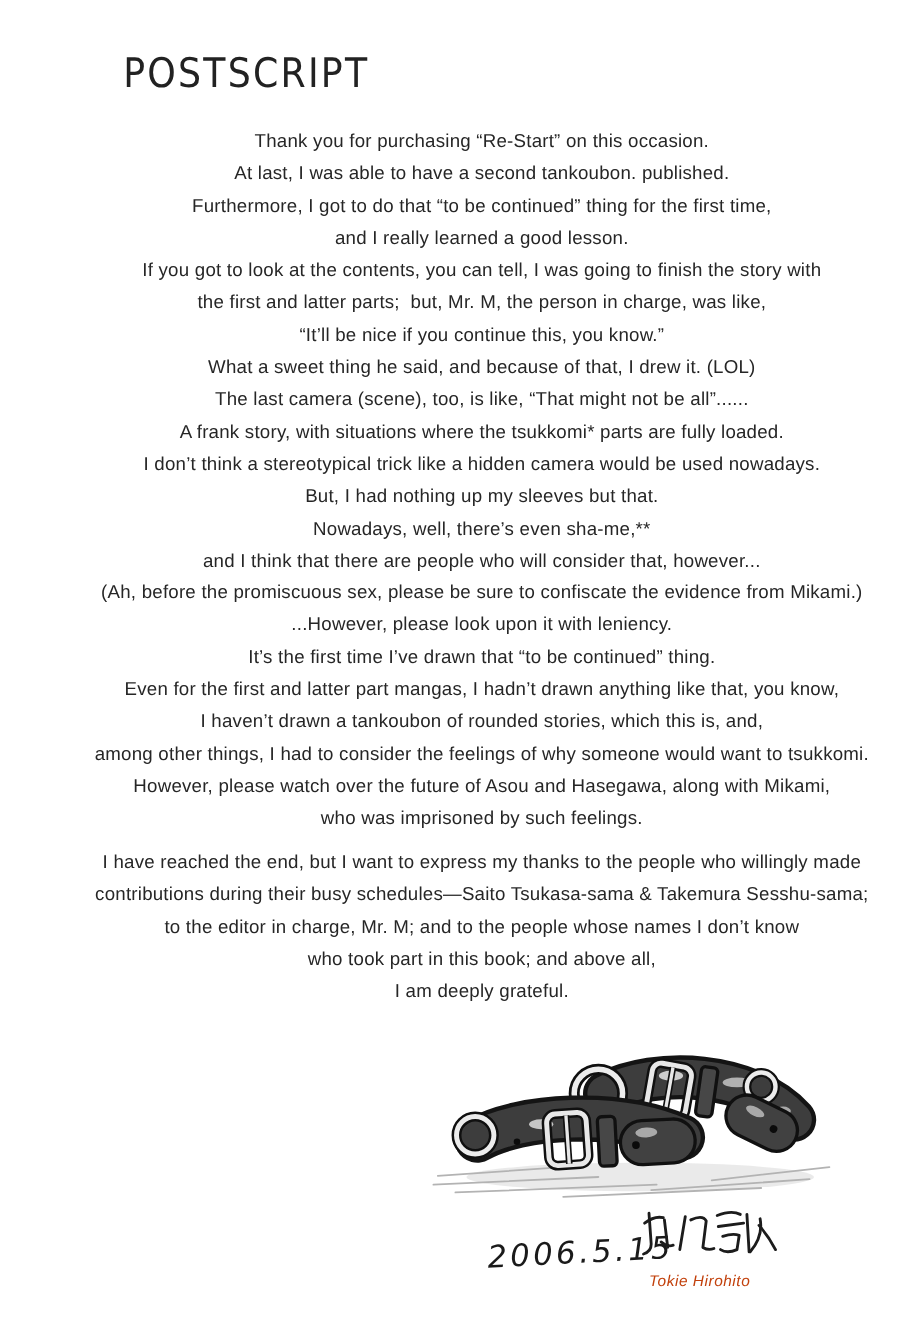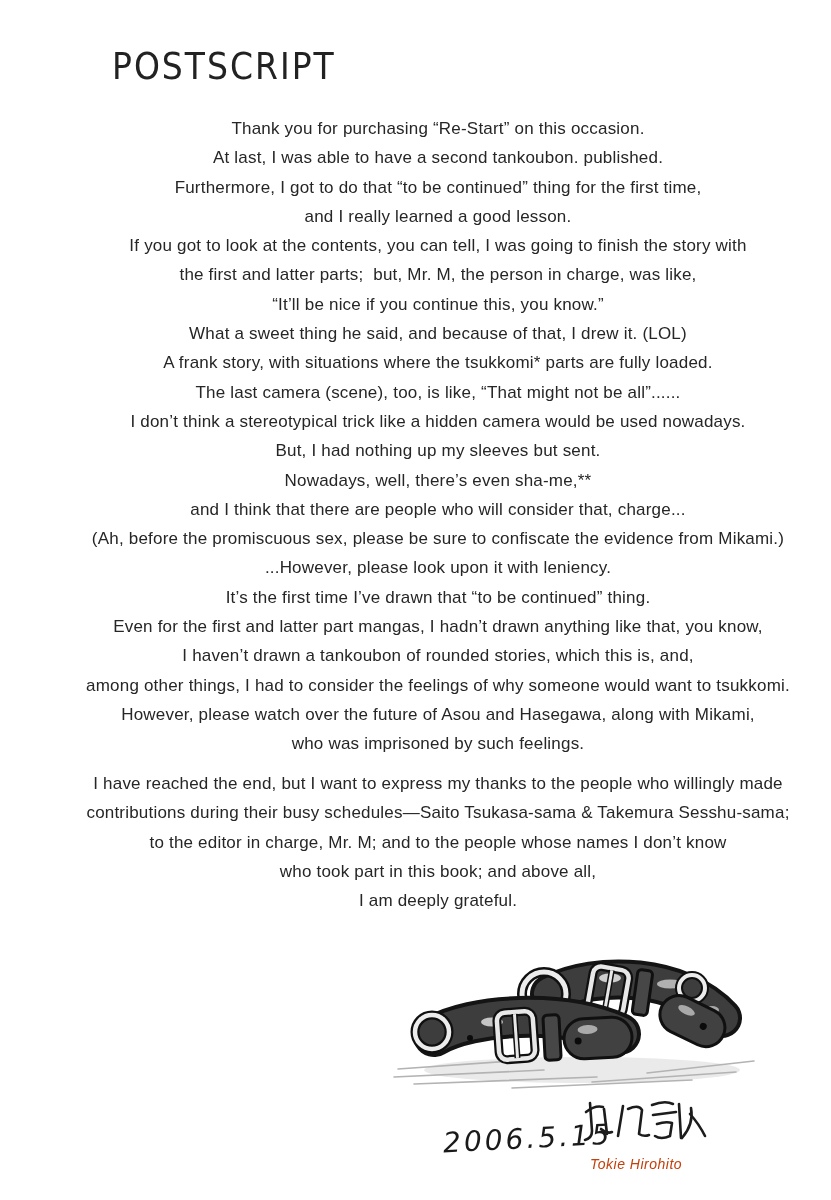--- a/index.html
+++ b/index.html
@@ -65,26 +65,26 @@
 
   <div class="para para1">
       <div class="line">Thank you for purchasing “Re-Start” on this occasion.</div>
       <div class="line">At last, I was able to have a second tankoubon. published.</div>
       <div class="line">Furthermore, I got to do that “to be continued” thing for the first time,</div>
       <div class="line">and I really learned a good lesson.</div>
       <div class="line">If you got to look at the contents, you can tell, I was going to finish the story with</div>
       <div class="line">the first and latter parts;  but, Mr. M, the person in charge, was like,</div>
       <div class="line">“It’ll be nice if you continue this, you know.”</div>
       <div class="line">What a sweet thing he said, and because of that, I drew it. (LOL)</div>
+      <div class="line">The last camera (scene), too, is like, “That might not be all”......</div>
       <div class="line">A frank story, with situations where the tsukkomi* parts are fully loaded.</div>
-      <div class="line">The last camera (scene), too, is like, “That might not be all”......</div>
       <div class="line">I don’t think a stereotypical trick like a hidden camera would be used nowadays.</div>
-      <div class="line">But, I had nothing up my sleeves but sent.</div>
+      <div class="line">But, I had nothing up my sleeves but that.</div>
       <div class="line">Nowadays, well, there’s even sha-me,**</div>
-      <div class="line">and I think that there are people who will consider that, charge...</div>
+      <div class="line">and I think that there are people who will consider that, however...</div>
       <div class="line">(Ah, before the promiscuous sex, please be sure to confiscate the evidence from Mikami.)</div>
       <div class="line">...However, please look upon it with leniency.</div>
       <div class="line">It’s the first time I’ve drawn that “to be continued” thing.</div>
       <div class="line">Even for the first and latter part mangas, I hadn’t drawn anything like that, you know,</div>
       <div class="line">I haven’t drawn a tankoubon of rounded stories, which this is, and,</div>
       <div class="line">among other things, I had to consider the feelings of why someone would want to tsukkomi.</div>
       <div class="line">However, please watch over the future of Asou and Hasegawa, along with Mikami,</div>
       <div class="line">who was imprisoned by such feelings.</div>
     </div>
 

